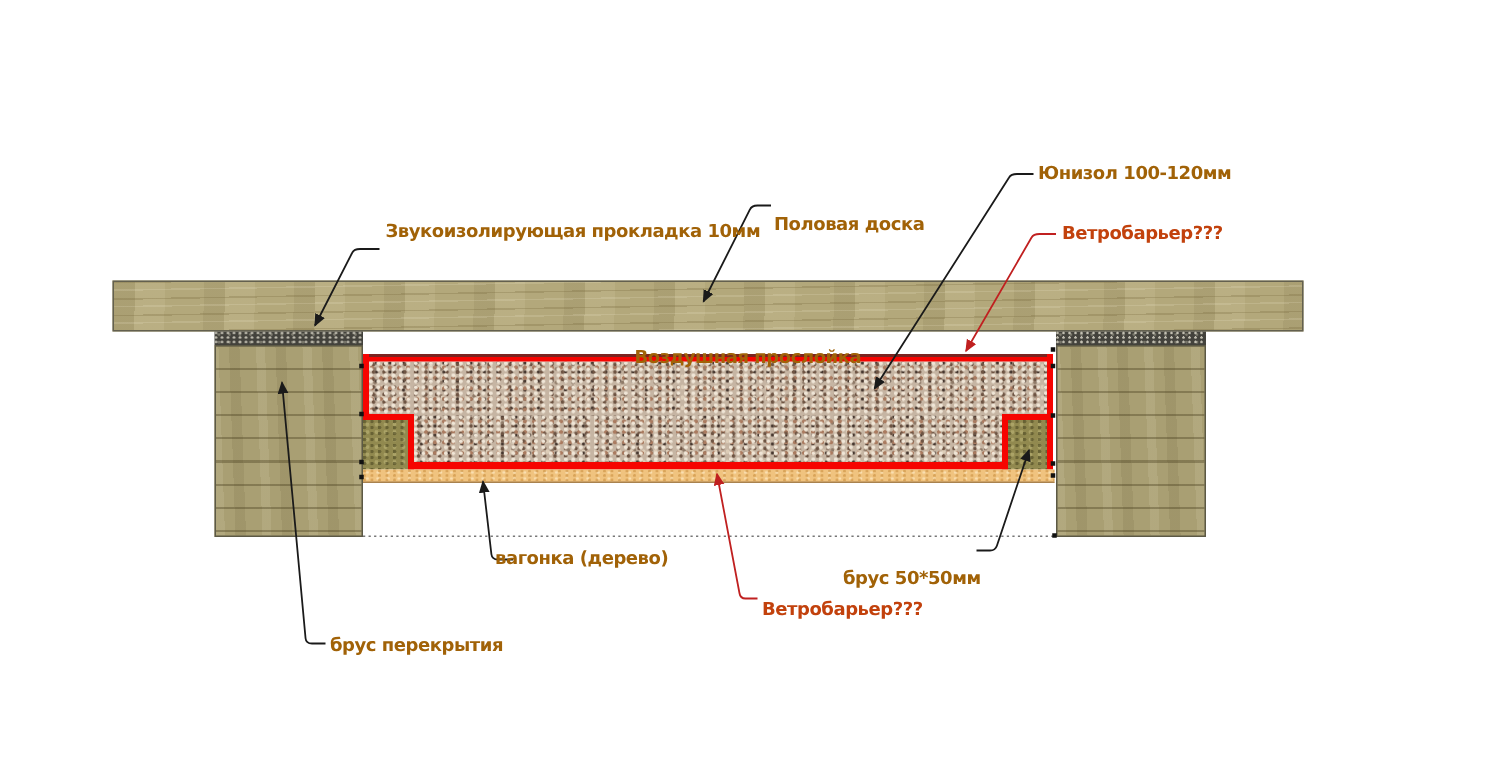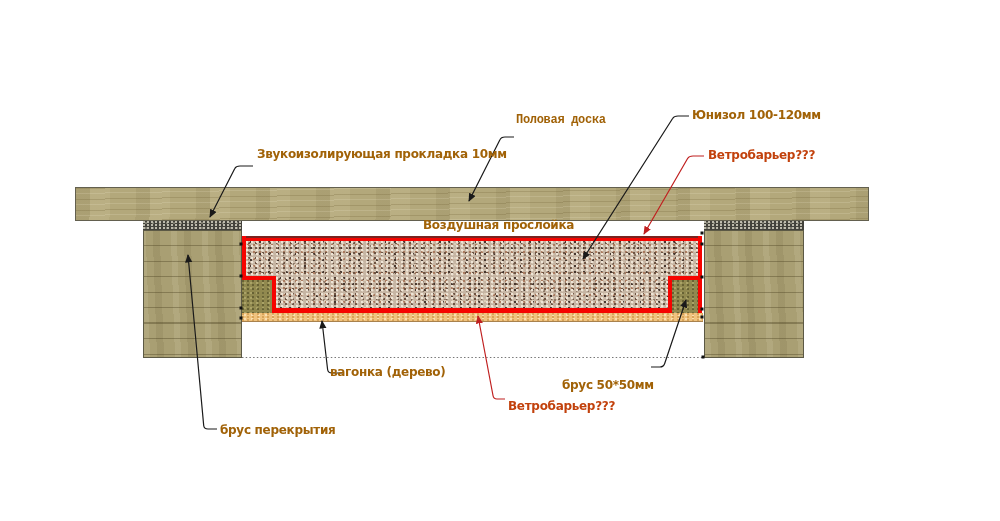--- a/index.html
+++ b/index.html
@@ -124,23 +124,23 @@
       <rect x="239.5" y="316.5" width="3" height="3"></rect>
       <rect x="700.5" y="231.5" width="3" height="3"></rect>
       <rect x="700.5" y="242.5" width="3" height="3"></rect>
       <rect x="700.5" y="275.5" width="3" height="3"></rect>
       <rect x="700.5" y="307.5" width="3" height="3"></rect>
       <rect x="700.5" y="315.5" width="3" height="3"></rect>
       <rect x="701.5" y="355.5" width="3" height="3"></rect>
     </g>
   </svg>
 
-  <div class="lbl" style="left:516px;top:114px;font-family:Liberation Mono, monospace;">Половая доска</div>
+  <div class="lbl" style="left:516px;top:143px;">Половая доска</div>
   <div class="lbl" style="left:257px;top:148px;">Звукоизолирующая прокладка 10мм</div>
   <div class="lbl" style="left:692px;top:109px;">Юнизол 100-120мм</div>
   <div class="lbl red-lbl" style="left:708px;top:149px;">Ветробарьер???</div>
-  <div class="lbl" style="left:423px;top:219px;">Воздушная прослойка</div>
+  <div class="lbl" style="left:423px;top:232px;">Воздушная прослойка</div>
   <div class="lbl" style="left:330px;top:366px;">вагонка (дерево)</div>
   <div class="lbl" style="left:220px;top:424px;">брус перекрытия</div>
   <div class="lbl" style="left:562px;top:379px;">брус 50*50мм</div>
   <div class="lbl red-lbl" style="left:508px;top:400px;">Ветробарьер???</div>
 
 </div>
 
 </body></html>

